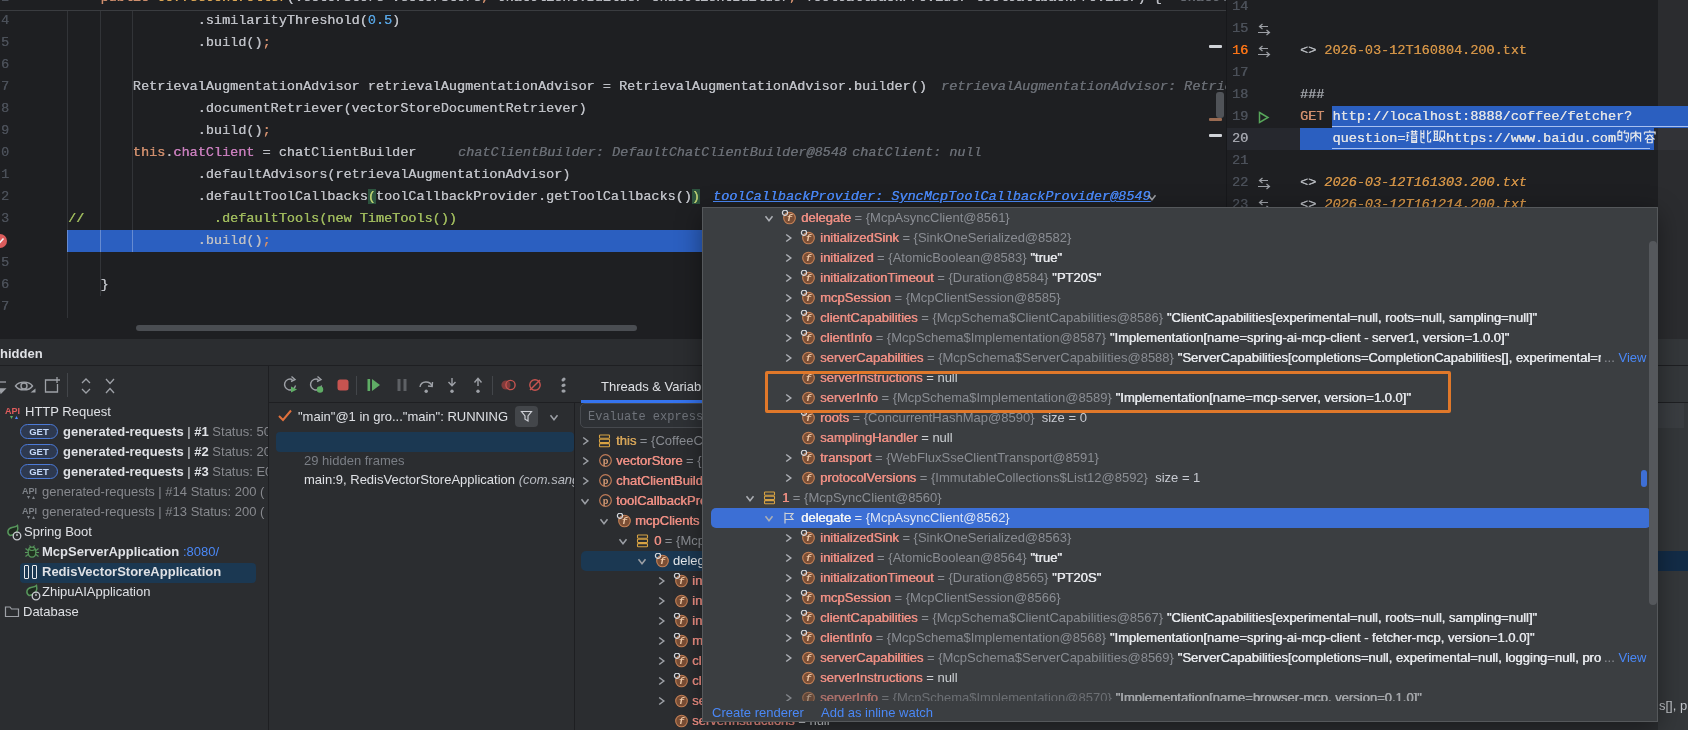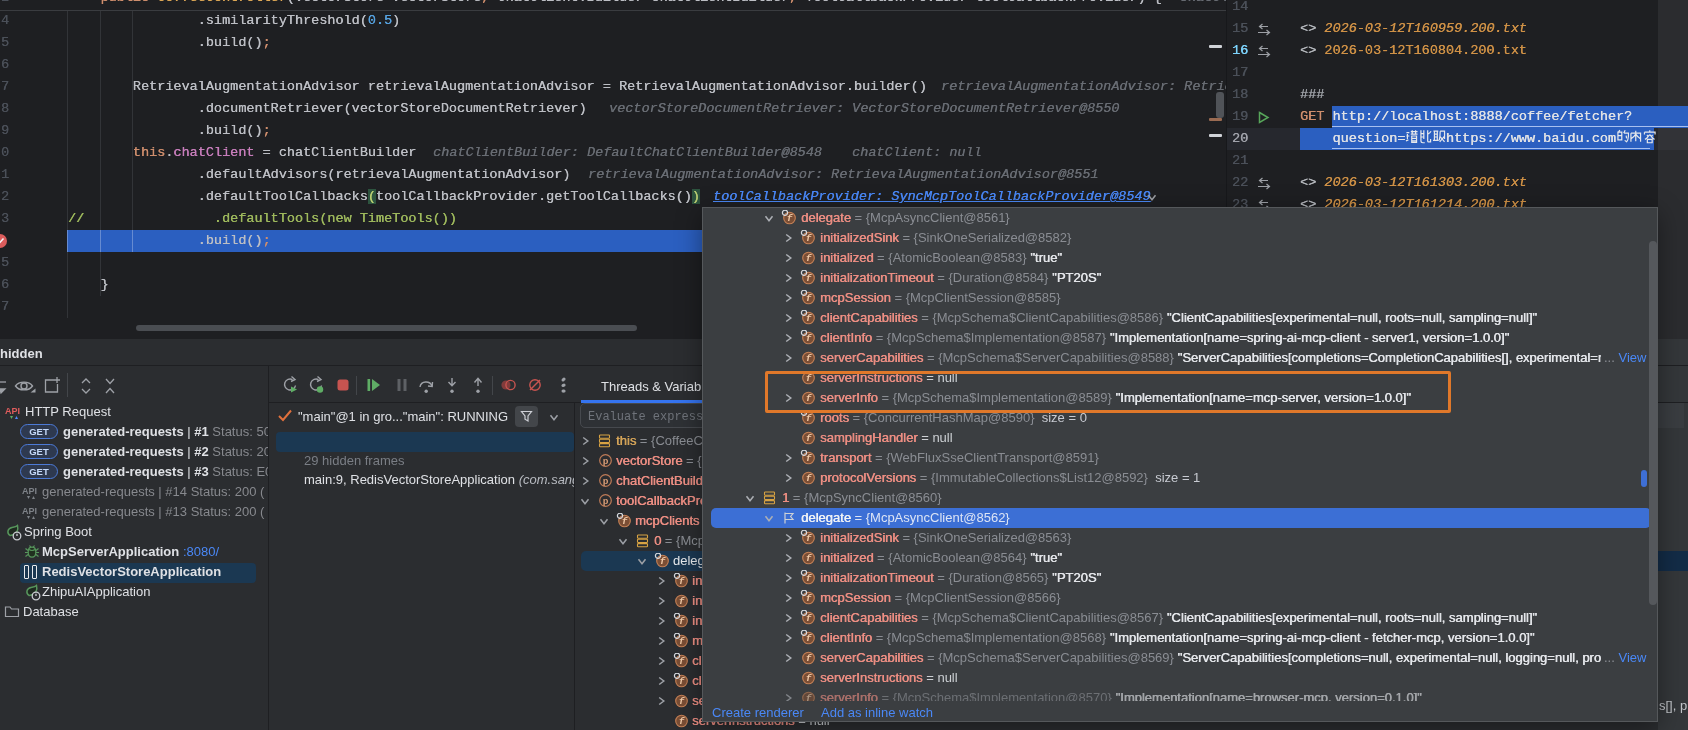--- a/index.html
+++ b/index.html
@@ -45,24 +45,22 @@
 <div class="a mono lnum" style="left:1px;top:98px">8</div>
 <div class="a mono lnum" style="left:1px;top:120px">9</div>
 <div class="a mono lnum" style="left:1px;top:142px">0</div>
 <div class="a mono lnum" style="left:1px;top:164px">1</div>
 <div class="a mono lnum" style="left:1px;top:186px">2</div>
 <div class="a mono lnum" style="left:1px;top:208px">3</div>
 <div class="a mono lnum" style="left:1px;top:252px">5</div>
 <div class="a mono lnum" style="left:1px;top:274px">6</div>
 <div class="a mono lnum" style="left:1px;top:296px">7</div>
 <div class="a mono hint" style="left:941px;top:76px">retrievalAugmentationAdvisor: Retrie</div>
-<div class="a mono hint" style="left:609px;top:98px">vectorStoreDocumentRetriever: VectorStoreDocumentRetriever@8550</div>
-<div class="a mono hint" style="left:433px;top:142px">chatClientBuilder: DefaultChatClientBuilder@8548</div>
+<div class="a mono hint" style="left:458px;top:142px">chatClientBuilder: DefaultChatClientBuilder@8548</div>
 <div class="a mono hint" style="left:852px;top:142px">chatClient: null</div>
-<div class="a mono hint" style="left:588px;top:164px">retrievalAugmentationAdvisor: RetrievalAugmentationAdvisor@8551</div>
 <div class="a mono" style="left:713px;top:186px;color:#4A88F7;font-style:italic;text-decoration:underline">toolCallbackProvider: SyncMcpToolCallbackProvider@8549</div>
 <svg class="a" style="left:1146px;top:191px" width="12" height="12" viewBox="0 0 12 12">
       <path d="M2.5 4.2 L6 8.8 L9.5 4.2" fill="none" stroke="#9DA0A6" stroke-width="1.5"></path>
     </svg>
 <svg class="a" style="left:-8px;top:233px" width="16" height="16" viewBox="0 0 16 16">
       <circle cx="8" cy="8" r="7" fill="#DB5C5C"></circle>
       <path d="M4.5 8 L7 10.5 L11.5 5.5" fill="none" stroke="#F5F6F8" stroke-width="1.6"></path>
     </svg>
 <div class="a" style="left:136px;top:325px;width:501px;height:6px;border-radius:3px;background:#4A4D52"></div>
 <div class="a" style="left:1209px;top:45px;width:13px;height:3px;background:#D0D3D8;border-radius:1px"></div>
@@ -72,21 +70,20 @@
 </div>
 <div class="a" style="left:1226px;top:0;width:462px;height:340px;background:#1E1F22;overflow:hidden">
 <div class="a" style="left:0;top:0;width:1px;height:340px;background:#17181B"></div>
 <div class="a" style="left:432px;top:0;width:30px;height:340px;background:#2B2C2F"></div>
 <div class="a" style="left:1px;top:128px;width:431px;height:22px;background:#26282E"></div>
 <div class="a" style="left:432px;top:128px;width:30px;height:22px;background:#323337"></div>
 <div class="a" style="left:106px;top:106px;width:356px;height:22px;background:#2B5FC0"></div>
 <div class="a" style="left:74px;top:128px;width:354px;height:22px;background:#2B5FC0"></div>
 <div class="a" style="left:106px;top:126px;width:356px;height:1px;background:#A8C0F0"></div>
 <div class="a" style="left:106px;top:148px;width:318px;height:1px;background:#A8C0F0"></div>
-<div class="a mono w" style="left:74px;top:18px"><span style="color:#B3B6BB">&lt;&gt;</span> <span style="color:#CF9146;font-style:italic">2026-03-12T160959.200.txt</span></div>
 <div class="a mono w" style="left:74px;top:40px"><span style="color:#B3B6BB">&lt;&gt;</span> <span style="color:#CF9146;">2026-03-12T160804.200.txt</span></div>
 <div class="a mono w" style="left:74px;top:84px"><span style="color:#9DA0A6">###</span></div>
 <div class="a mono w" style="left:74px;top:106px"><span class="or">GET</span> <span class="wh">http://localhost:8888/coffee/fetcher?</span></div>
 <div class="a mono w" style="left:74px;top:128px">    <span class="wh">question=</span><svg width="13.5" height="15" viewBox="0 0 14 15" style="vertical-align:-2px">
         <g fill="none" stroke="#E6E8EB" stroke-width="1.25">
           <path d="M1.5 3.5 h3 M1.5 7 h3 M1 12 l2.5-1 M2.5 5 v5"></path>
           <path d="M6 2.5 h7 M6 5 h7 M7.5 1 v4 M11 1 v4 M7 7 h5 v6.5 h-5 z M7 9.5 h5 M7 12 h5"></path>
         </g>
       </svg><svg width="13.5" height="15" viewBox="0 0 14 15" style="vertical-align:-2px">
         <g fill="none" stroke="#E6E8EB" stroke-width="1.25">
@@ -109,21 +106,21 @@
         </g>
       </svg><svg width="13.5" height="15" viewBox="0 0 14 15" style="vertical-align:-2px">
         <g fill="none" stroke="#E6E8EB" stroke-width="1.25">
           <path d="M1.5 3 h11 v2.5 M1.5 3 v2.5 M7 1 v2 M4 6 q3 2 -2 4.5 M10 6 q-3 2 2 4.5 M7 5.5 l-3 3.5 M7 5.5 l3 3.5 M4.5 10.5 h5 v3.5 h-5 z"></path>
         </g>
       </svg></div>
 <div class="a mono w" style="left:74px;top:172px"><span style="color:#B3B6BB">&lt;&gt;</span> <span style="color:#CF9146;font-style:italic">2026-03-12T161303.200.txt</span></div>
 <div class="a mono w" style="left:74px;top:194px"><span style="color:#B3B6BB">&lt;&gt;</span> <span style="color:#CF9146;font-style:italic">2026-03-12T161214.200.txt</span></div>
 <div class="a mono" style="left:6px;top:-4px;width:16px;text-align:right;color:#4B5059">14</div>
 <div class="a mono" style="left:6px;top:18px;width:16px;text-align:right;color:#4B5059">15</div>
-<div class="a mono" style="left:6px;top:40px;width:16px;text-align:right;color:#7dd3fc">16</div>
+<div class="a mono" style="left:6px;top:40px;width:16px;text-align:right;color:#f97316">16</div>
 <div class="a mono" style="left:6px;top:62px;width:16px;text-align:right;color:#4B5059">17</div>
 <div class="a mono" style="left:6px;top:84px;width:16px;text-align:right;color:#4B5059">18</div>
 <div class="a mono" style="left:6px;top:106px;width:16px;text-align:left;color:#4B5059">19</div>
 <div class="a mono" style="left:6px;top:128px;width:16px;text-align:right;color:#A1A3AB">20</div>
 <div class="a mono" style="left:6px;top:150px;width:16px;text-align:right;color:#4B5059">21</div>
 <div class="a mono" style="left:6px;top:172px;width:16px;text-align:center;color:#4B5059">22</div>
 <div class="a mono" style="left:6px;top:194px;width:16px;text-align:right;color:#4B5059">23</div>
 <svg class="a" style="left:30px;top:23px" width="17" height="13" viewBox="0 0 17 13">
       <g fill="none" stroke="#9DA0A6" stroke-width="1.2">
         <path d="M4 3.5 H12 M6.5 1 L3.5 3.5 L6.5 6"></path>

